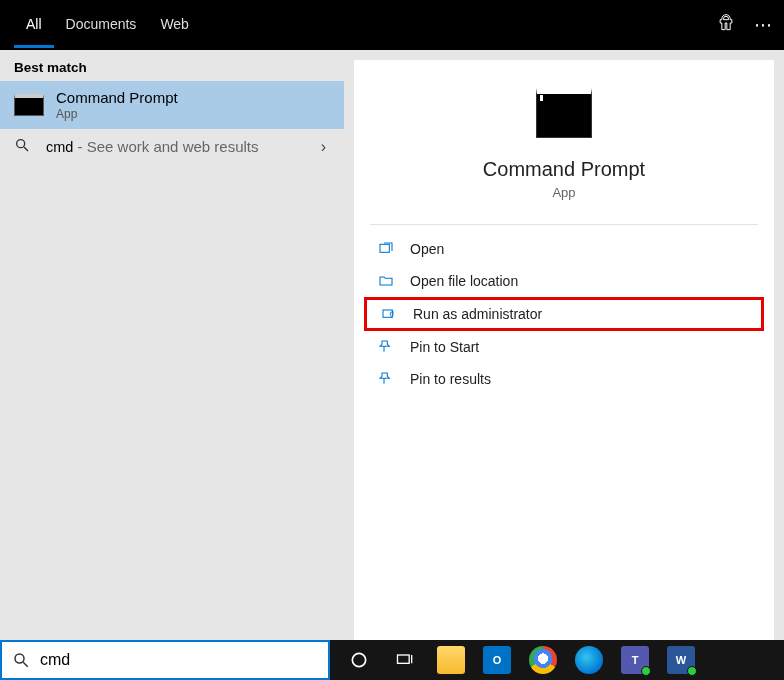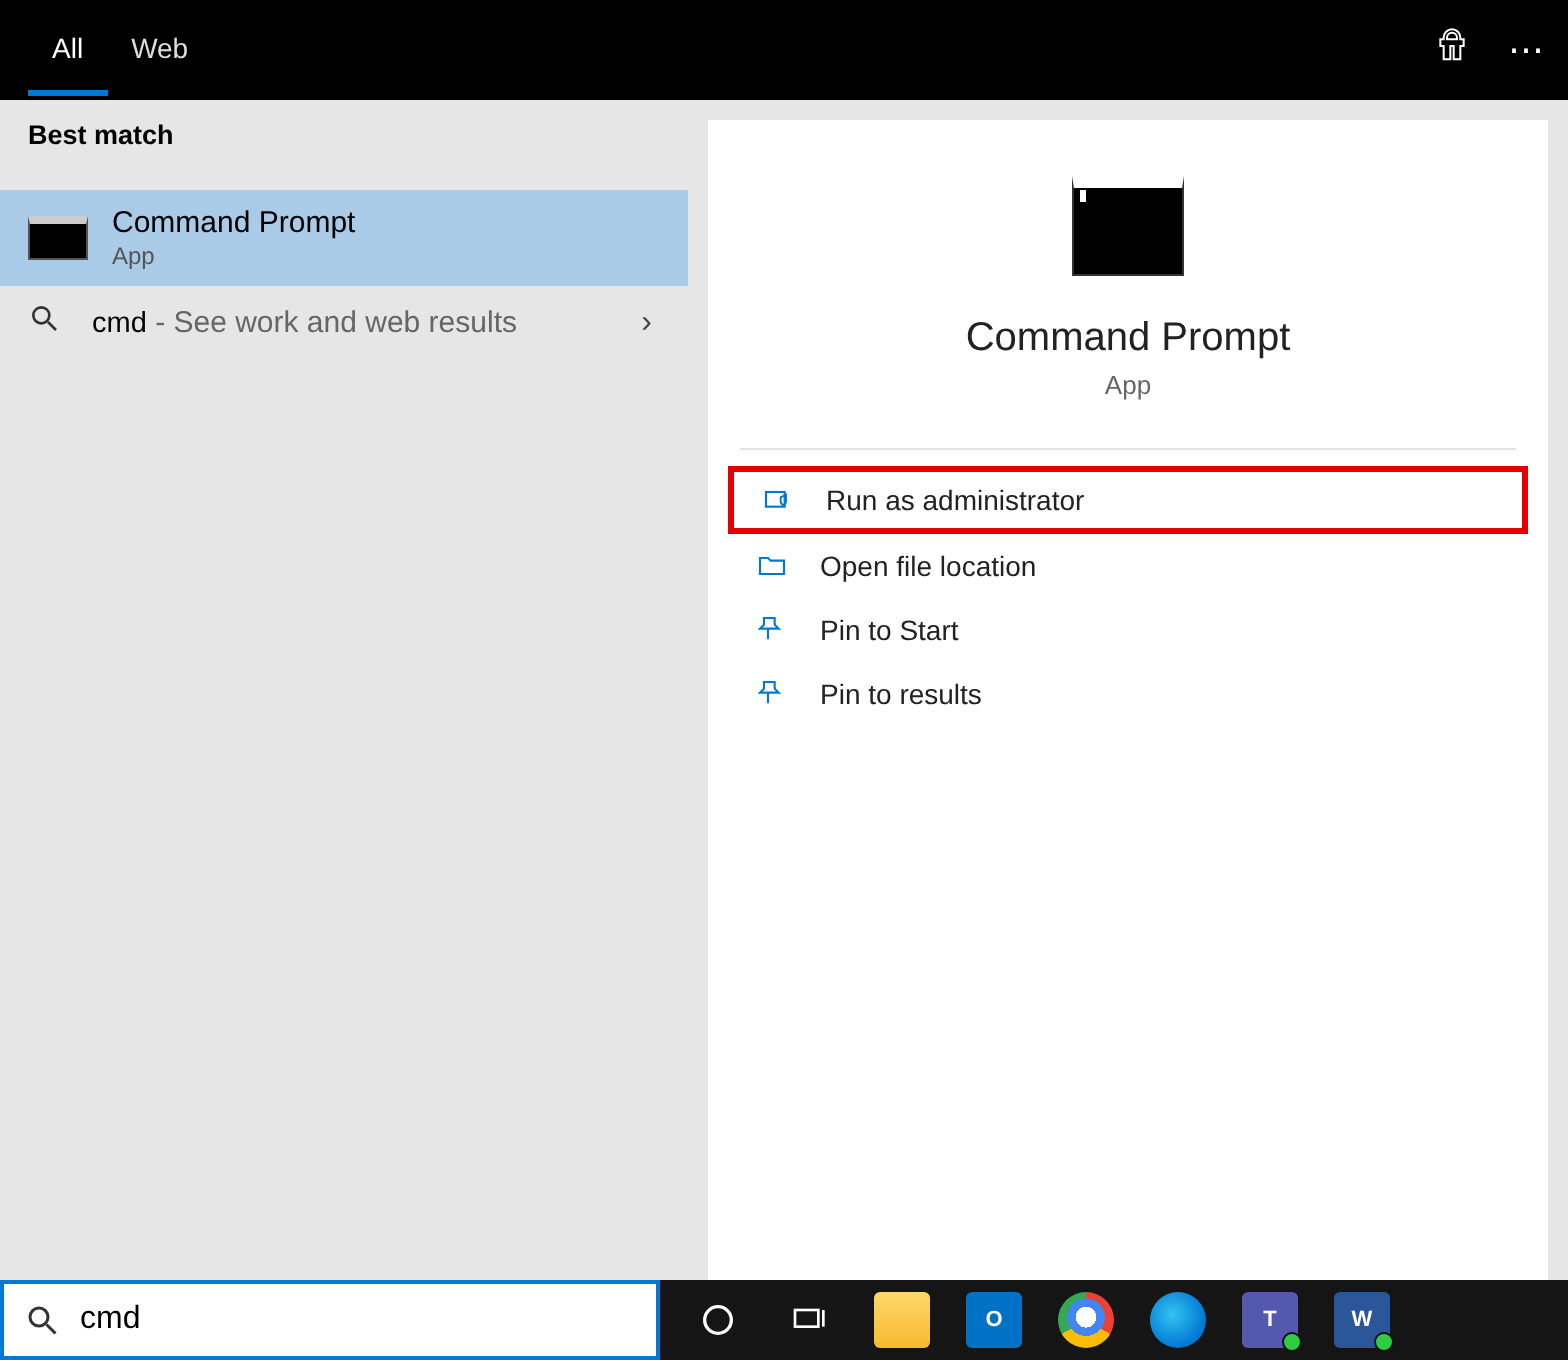--- a/index.html
+++ b/index.html
@@ -12,21 +12,21 @@
 .tab .chev { margin-left: 4px; font-size: 10px; }
 .top-actions { position: absolute; right: 10px; display: flex; gap: 18px; align-items: center; color: #fff; }
 .feedback-icon svg, .more-icon { fill: #fff; }
 .more-dots { font-size: 18px; letter-spacing: 2px; cursor: pointer; }
 
 
 .main { display: flex; height: 590px; background: #e6e6e6; }
 .left-pane { width: 344px; background: #e6e6e6; border-right: 0; }
 .right-pane { flex: 1; background: #fff; margin: 10px 10px 0 10px; border-radius: 0; }
 
-.section-header { font-size: 13.5px; font-weight: 600; padding: 10px 14px 20px; color: #000; }
+.section-header { font-size: 13.5px; font-weight: 600; padding: 10px 14px 6px; color: #000; }
 .result-row { display: flex; align-items: center; padding: 8px 14px; cursor: pointer; position: relative; }
 .result-row.selected { background: #a9cbe8; }
 .app-icon { width: 30px; height: 22px; background: #000; border: 1px solid #555; border-top: 4px solid #ccc; margin-right: 12px; flex-shrink: 0; }
 .result-text .title { font-size: 15px; color: #000; }
 .result-text .subtitle { font-size: 12px; color: #555; margin-top: 1px; }
 .search-icon-small { width: 18px; margin-right: 14px; }
 .chevron-right { position: absolute; right: 18px; color: #444; font-size: 16px; }
 
 
 .preview { text-align: center; padding-top: 28px; }
@@ -54,20 +54,21 @@
 .tb-edge { background: radial-gradient(circle at 40% 40%, #33c3f0, #0078d4 70%); border-radius:50%; }
 .tb-teams { background: #5558af; }
 .tb-word { background: #2b579a; }
 .badge { position:absolute; bottom:-2px; right:-2px; width:10px;height:10px; background:#2ecc40; border:1px solid #111; border-radius:50%;}
 </style>
 </head>
 <body>
 
 <div class="tabs-bar">
   <div class="tab active">All</div>
+  <div class="tab">Documents</div>
   <div class="tab">Web</div>
   <div class="top-actions">
     <span class="feedback-icon">
       <svg width="20" height="20" viewBox="0 0 24 24">
           <path d="M12 2a5 5 0 00-5 5v1H5v4h2v8h4v-8h2v8h4v-8h2V8h-2V7a5 5 0 00-5-5zm0 2a3 3 0 013 3v1H9V7a3 3 0 013-3z" fill="none" stroke="#fff" stroke-width="1.2"></path>
         </svg>
     </span>
     <span class="more-dots">⋯</span>
   </div>
 </div>
@@ -96,36 +97,45 @@
     </div>
   </div>
 
   <div class="right-pane">
     <div class="preview">
       <div class="preview-icon"></div>
       <div class="preview-title">Command Prompt</div>
       <div class="preview-sub">App</div>
     </div>
     <div class="divider"></div>
+    <div class="action-item">
+      <span class="aicon">
+          <svg width="16" height="16" viewBox="0 0 24 24">
+            <rect x="3" y="5" width="14" height="12" fill="none" stroke="#0078d4" stroke-width="1.6"></rect>
+            <path d="M9 3h12v12" fill="none" stroke="#0078d4" stroke-width="1.6"></path>
+          </svg>
+        </span>
+      <span>Open</span>
+    </div>
+    <div class="action-item">
+      <span class="aicon">
+          <svg width="16" height="16" viewBox="0 0 24 24">
+            <path d="M3 6h6l2 2h10v10H3z" fill="none" stroke="#0078d4" stroke-width="1.6"></path>
+          </svg>
+        </span>
+      <span>Open file location</span>
+    </div>
     <div class="action-item highlighted">
       <span class="aicon">
           <svg width="16" height="16" viewBox="0 0 24 24">
             <rect x="3" y="6" width="14" height="11" fill="none" stroke="#0078d4" stroke-width="1.6"></rect>
             <path d="M14 10l4-2v5c0 2-2 3-2 3s-2-1-2-3z" fill="none" stroke="#0078d4" stroke-width="1.4"></path>
           </svg>
         </span>
       <span>Run as administrator</span>
-    </div>
-    <div class="action-item">
-      <span class="aicon">
-          <svg width="16" height="16" viewBox="0 0 24 24">
-            <path d="M3 6h6l2 2h10v10H3z" fill="none" stroke="#0078d4" stroke-width="1.6"></path>
-          </svg>
-        </span>
-      <span>Open file location</span>
     </div>
     <div class="action-item">
       <span class="aicon">
           <svg width="16" height="16" viewBox="0 0 24 24">
             <path d="M6 3h8v5l3 3H3l3-3zM9 11v8" fill="none" stroke="#0078d4" stroke-width="1.6"></path>
           </svg>
         </span>
       <span>Pin to Start</span>
     </div>
     <div class="action-item">

